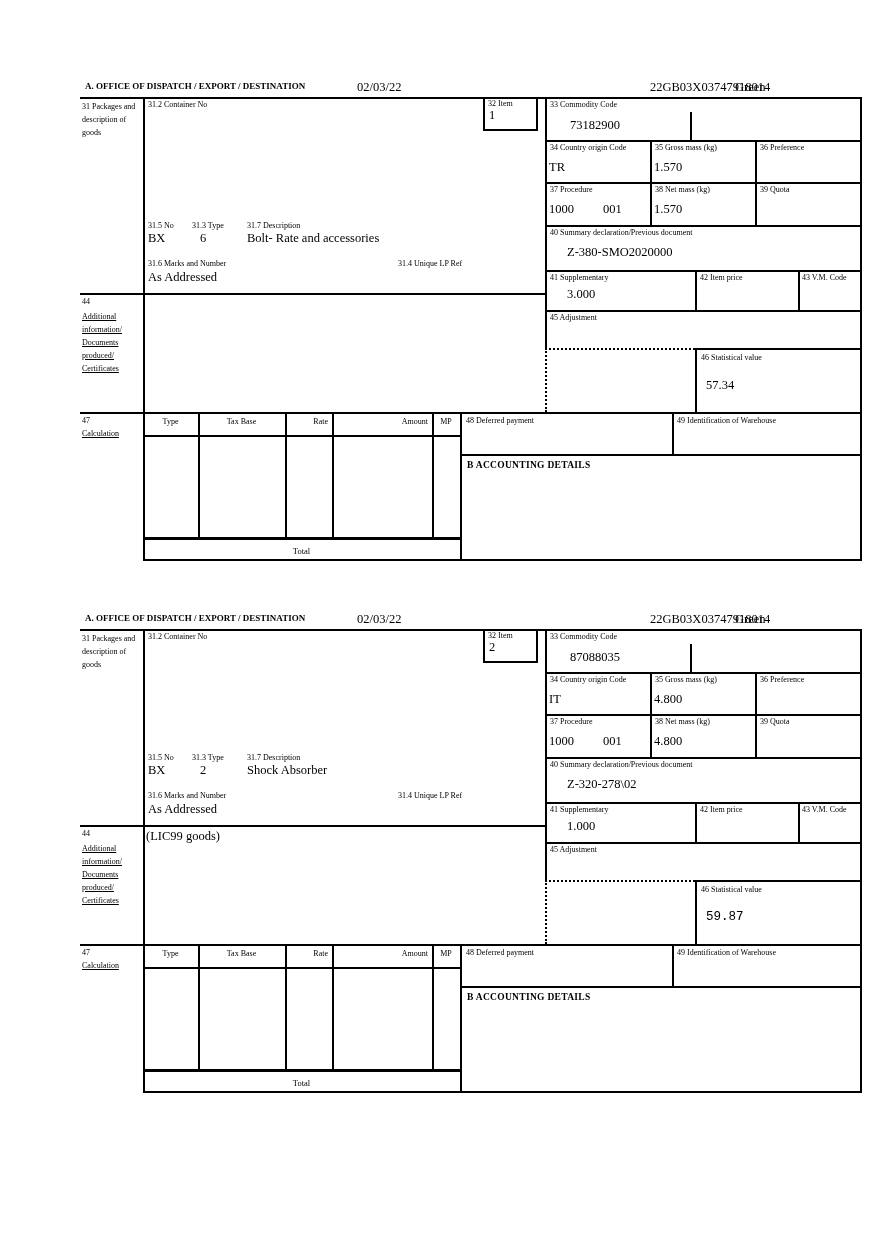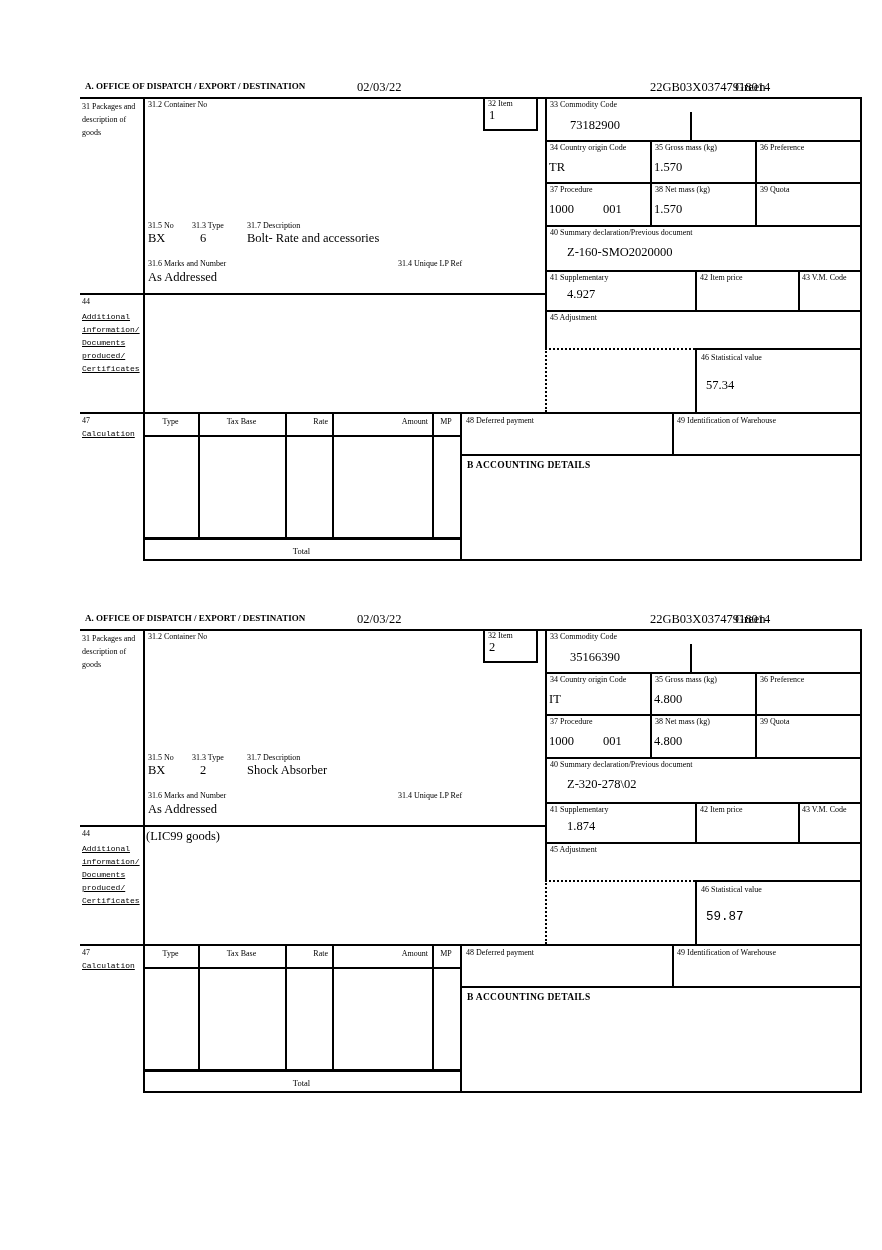--- a/index.html
+++ b/index.html
@@ -2,21 +2,21 @@
 <html><head>
 <meta charset="utf-8">
 <style>
   html,body{margin:0;padding:0;background:#fff;}
   #page{position:relative;width:882px;height:1250px;background:#ffffff;overflow:hidden;
         font-family:"Liberation Serif","DejaVu Serif",serif;color:#000;}
   .form{position:absolute;left:80px;width:784px;height:484px;}
   .lbl{position:absolute;font-size:8px;line-height:10px;white-space:nowrap;}
   .val{position:absolute;font-size:12.5px;line-height:14px;white-space:nowrap;}
   .wrap{white-space:normal;line-height:13px;}
-  .und{text-decoration:underline;font-family:Liberation Mono, monospace;}
+  .und{text-decoration:underline;}
   .ln{position:absolute;background:#000;}
   .doth{position:absolute;border-top:2px dotted #000;height:0;}
   .dotv{position:absolute;border-left:2px dotted #000;width:0;}
   .hdr-office{position:absolute;left:5px;top:1px;font-size:9px;font-weight:bold;white-space:nowrap;}
   .hdr-date{position:absolute;left:277px;top:0;font-size:12.5px;}
   .hdr-ref{position:absolute;left:534px;top:0;font-size:12.5px;margin-left:36px;}
   .hdr-status{position:absolute;left:655px;top:0;font-size:12.5px;}
   .itembox{position:absolute;left:403px;top:17px;width:55px;height:34px;
            border-left:2px solid #000;border-right:2px solid #000;border-bottom:2px solid #000;box-sizing:border-box;}
   .box46{position:absolute;left:615px;top:268px;width:167px;height:64px;
@@ -78,25 +78,25 @@
     <div class="lbl" style="left:470px;top:105px;">37 Procedure</div>
     <div class="val" style="left:469px;top:122px;">1000</div>
     <div class="val" style="left:523px;top:122px;">001</div>
     <div class="lbl" style="left:575px;top:105px;">38 Net mass (kg)</div>
     <div class="val" style="left:574px;top:122px;">1.570</div>
     <div class="lbl" style="left:680px;top:105px;">39 Quota</div>
     <div class="val" style="left:679px;top:122px;"></div>
     <div class="ln" style="left:465px;top:145px;width:317px;height:2px;"></div>
 
     <div class="lbl" style="left:470px;top:148px;">40 Summary declaration/Previous document</div>
-    <div class="val" style="left:487px;top:165px;">Z-160-SMO2020000</div>
+    <div class="val" style="left:487px;top:165px;">Z-380-SMO2020000</div>
     <div class="ln" style="left:465px;top:190px;width:317px;height:2px;"></div>
 
     <div class="lbl" style="left:470px;top:193px;">41 Supplementary</div>
-    <div class="val" style="left:487px;top:207px;">4.927</div>
+    <div class="val" style="left:487px;top:207px;">3.000</div>
     <div class="lbl" style="left:620px;top:193px;">42 Item price</div>
     <div class="val" style="left:620px;top:207px;"></div>
     <div class="lbl" style="left:722px;top:193px;">43 V.M. Code</div>
     <div class="val" style="left:722px;top:207px;"></div>
     <div class="ln" style="left:615px;top:190px;width:2px;height:40px;"></div>
     <div class="ln" style="left:718px;top:190px;width:2px;height:40px;"></div>
     <div class="ln" style="left:465px;top:230px;width:317px;height:2px;"></div>
 
     <div class="lbl" style="left:470px;top:233px;">45 Adjustment</div>
     <div class="val" style="left:470px;top:247px;"></div>
@@ -167,21 +167,21 @@
 
     <div class="lbl" style="left:68px;top:20px;">31.2 Container No</div>
     <div class="val" style="left:68px;top:32px;"></div>
 
     <div class="itembox">
       <div class="lbl" style="left:3px;top:2px;">32 Item</div>
       <div class="val" style="left:4px;top:11px;">2</div>
     </div>
 
     <div class="lbl" style="left:470px;top:20px;">33 Commodity Code</div>
-    <div class="val" style="left:490px;top:38px;">35166390</div>
+    <div class="val" style="left:490px;top:38px;">87088035</div>
     <div class="ln" style="left:610px;top:32px;width:2px;height:28px;"></div>
     <div class="ln" style="left:465px;top:60px;width:317px;height:2px;"></div>
 
     <div class="lbl" style="left:470px;top:63px;">34 Country origin Code</div>
     <div class="val" style="left:469px;top:80px;">IT</div>
     <div class="lbl" style="left:575px;top:63px;">35 Gross mass (kg)</div>
     <div class="val" style="left:574px;top:80px;">4.800</div>
     <div class="lbl" style="left:680px;top:63px;">36 Preference</div>
     <div class="val" style="left:679px;top:80px;"></div>
     <div class="ln" style="left:570px;top:60px;width:2px;height:85px;"></div>
@@ -195,21 +195,21 @@
     <div class="val" style="left:574px;top:122px;">4.800</div>
     <div class="lbl" style="left:680px;top:105px;">39 Quota</div>
     <div class="val" style="left:679px;top:122px;"></div>
     <div class="ln" style="left:465px;top:145px;width:317px;height:2px;"></div>
 
     <div class="lbl" style="left:470px;top:148px;">40 Summary declaration/Previous document</div>
     <div class="val" style="left:487px;top:165px;">Z-320-278\02</div>
     <div class="ln" style="left:465px;top:190px;width:317px;height:2px;"></div>
 
     <div class="lbl" style="left:470px;top:193px;">41 Supplementary</div>
-    <div class="val" style="left:487px;top:207px;">1.874</div>
+    <div class="val" style="left:487px;top:207px;">1.000</div>
     <div class="lbl" style="left:620px;top:193px;">42 Item price</div>
     <div class="val" style="left:620px;top:207px;"></div>
     <div class="lbl" style="left:722px;top:193px;">43 V.M. Code</div>
     <div class="val" style="left:722px;top:207px;"></div>
     <div class="ln" style="left:615px;top:190px;width:2px;height:40px;"></div>
     <div class="ln" style="left:718px;top:190px;width:2px;height:40px;"></div>
     <div class="ln" style="left:465px;top:230px;width:317px;height:2px;"></div>
 
     <div class="lbl" style="left:470px;top:233px;">45 Adjustment</div>
     <div class="val" style="left:470px;top:247px;"></div>

